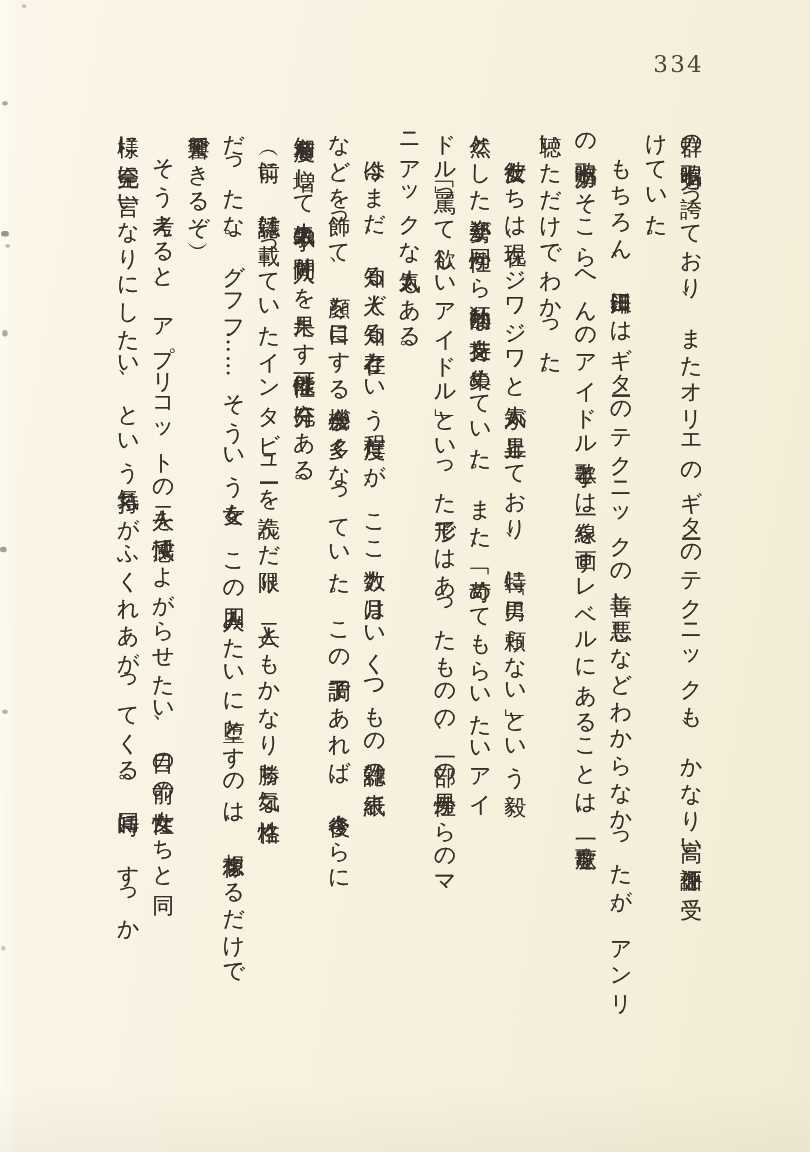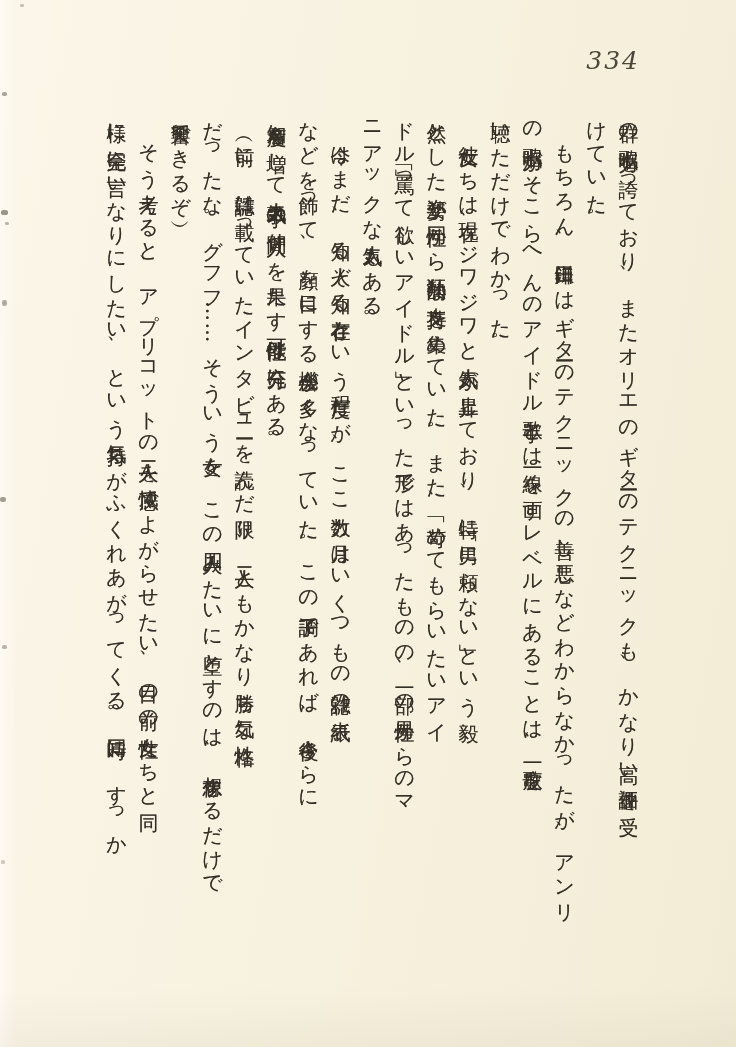--- a/index.html
+++ b/index.html
@@ -15,21 +15,21 @@
   .edge-left {
     position:absolute; left:0; top:0; width:16px; height:100%;
     background:linear-gradient(90deg,#fdfaf2 0%, rgba(253,250,242,0) 100%);
   }
   .bottom-shade {
     position:absolute; left:0; bottom:0; width:100%; height:60px;
     background:linear-gradient(180deg, rgba(0,0,0,0) 0%, rgba(120,110,85,0.06) 100%);
   }
   .page-number {
     position:absolute; top:46px; right:96px;
-    font-style:italic; font-size:25px; color:#4c473b; letter-spacing:2px;
+    font-size:21px; color:#4c473b; letter-spacing:2px;
   }
   .text-block {
     position:absolute; top:108px; right:91px; height:836px;
     writing-mode:vertical-rl; text-orientation:mixed;
     font-size:20px; letter-spacing:1.6px; color:#332f27;
     text-shadow:0 0 0.4px rgba(51,47,39,0.55);
   }
   .text-block .line { line-height:32px; height:822px; }
   .text-block .indent { padding-top:22px; }
   .speck { position:absolute; border-radius:40%; }

